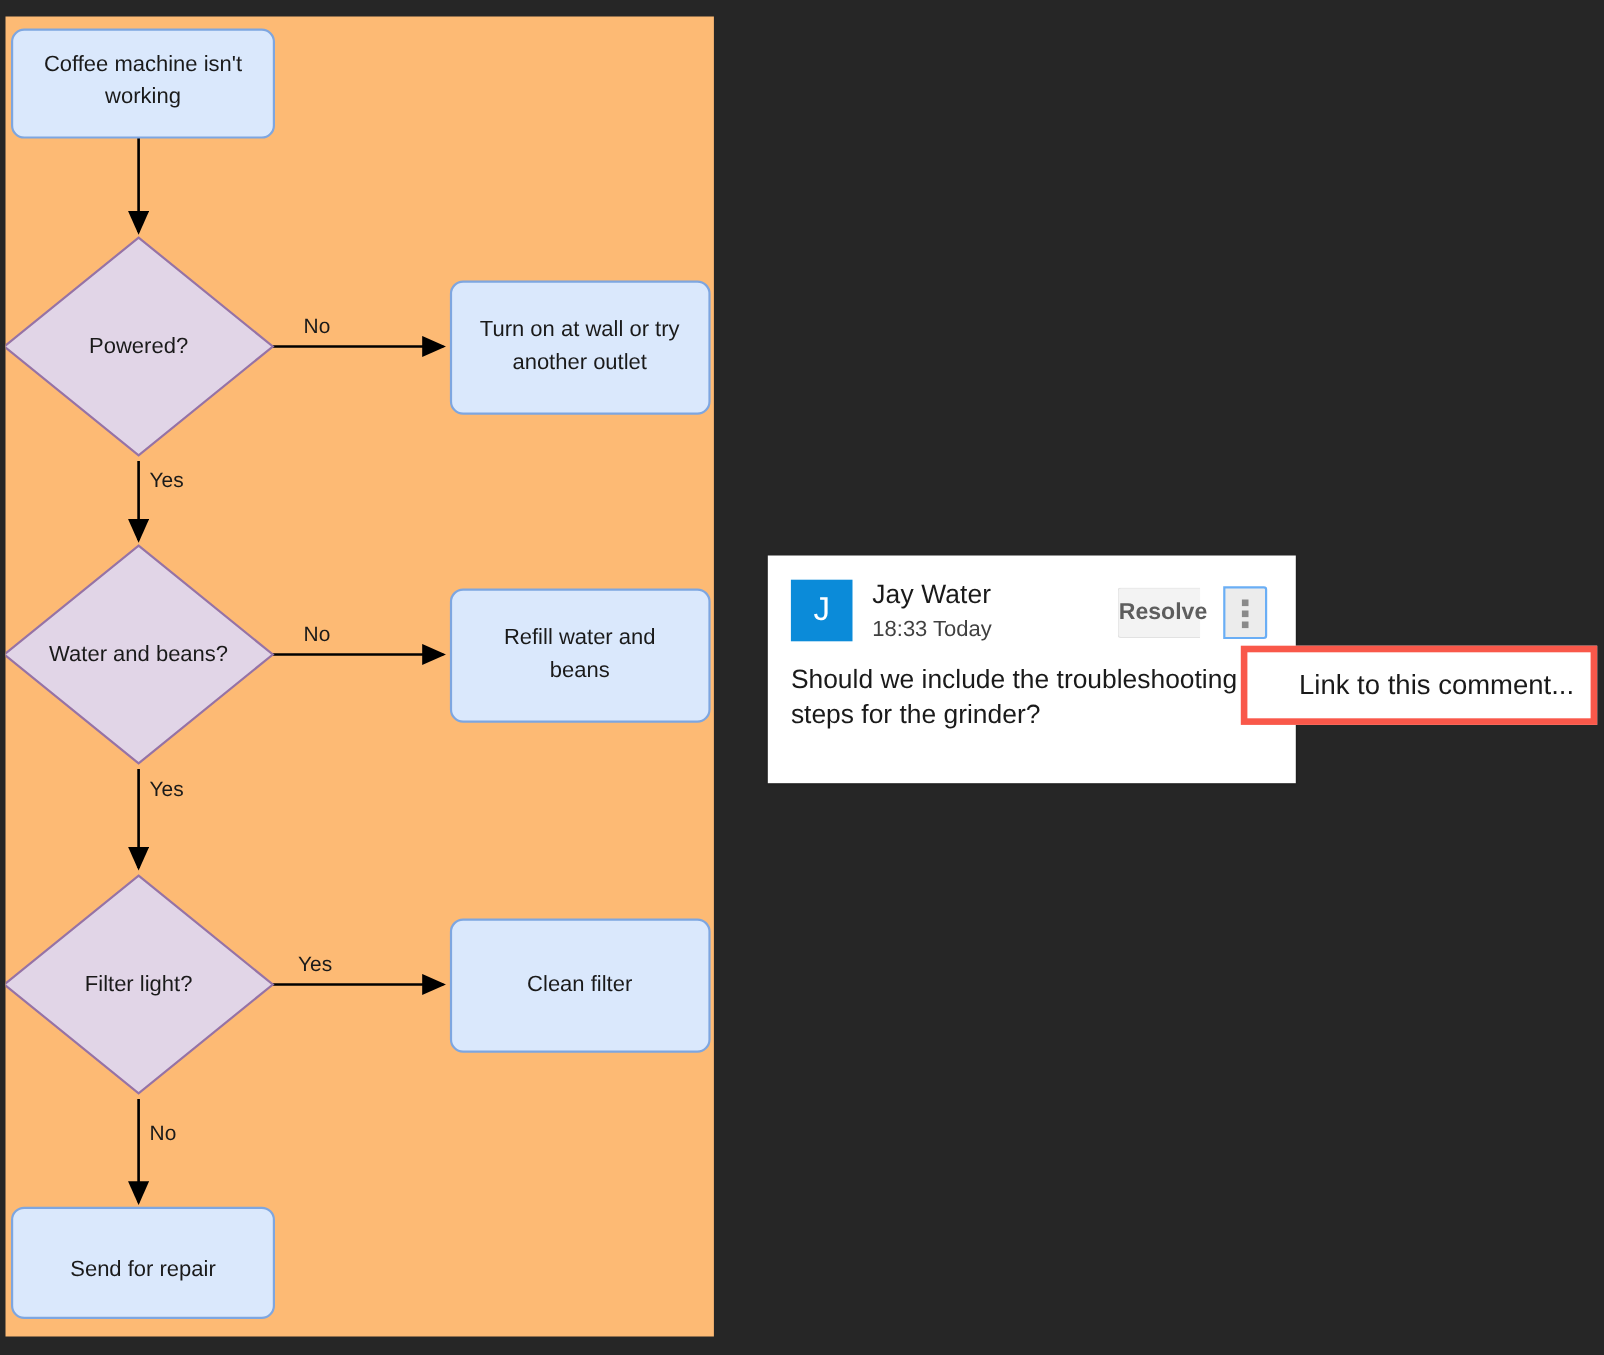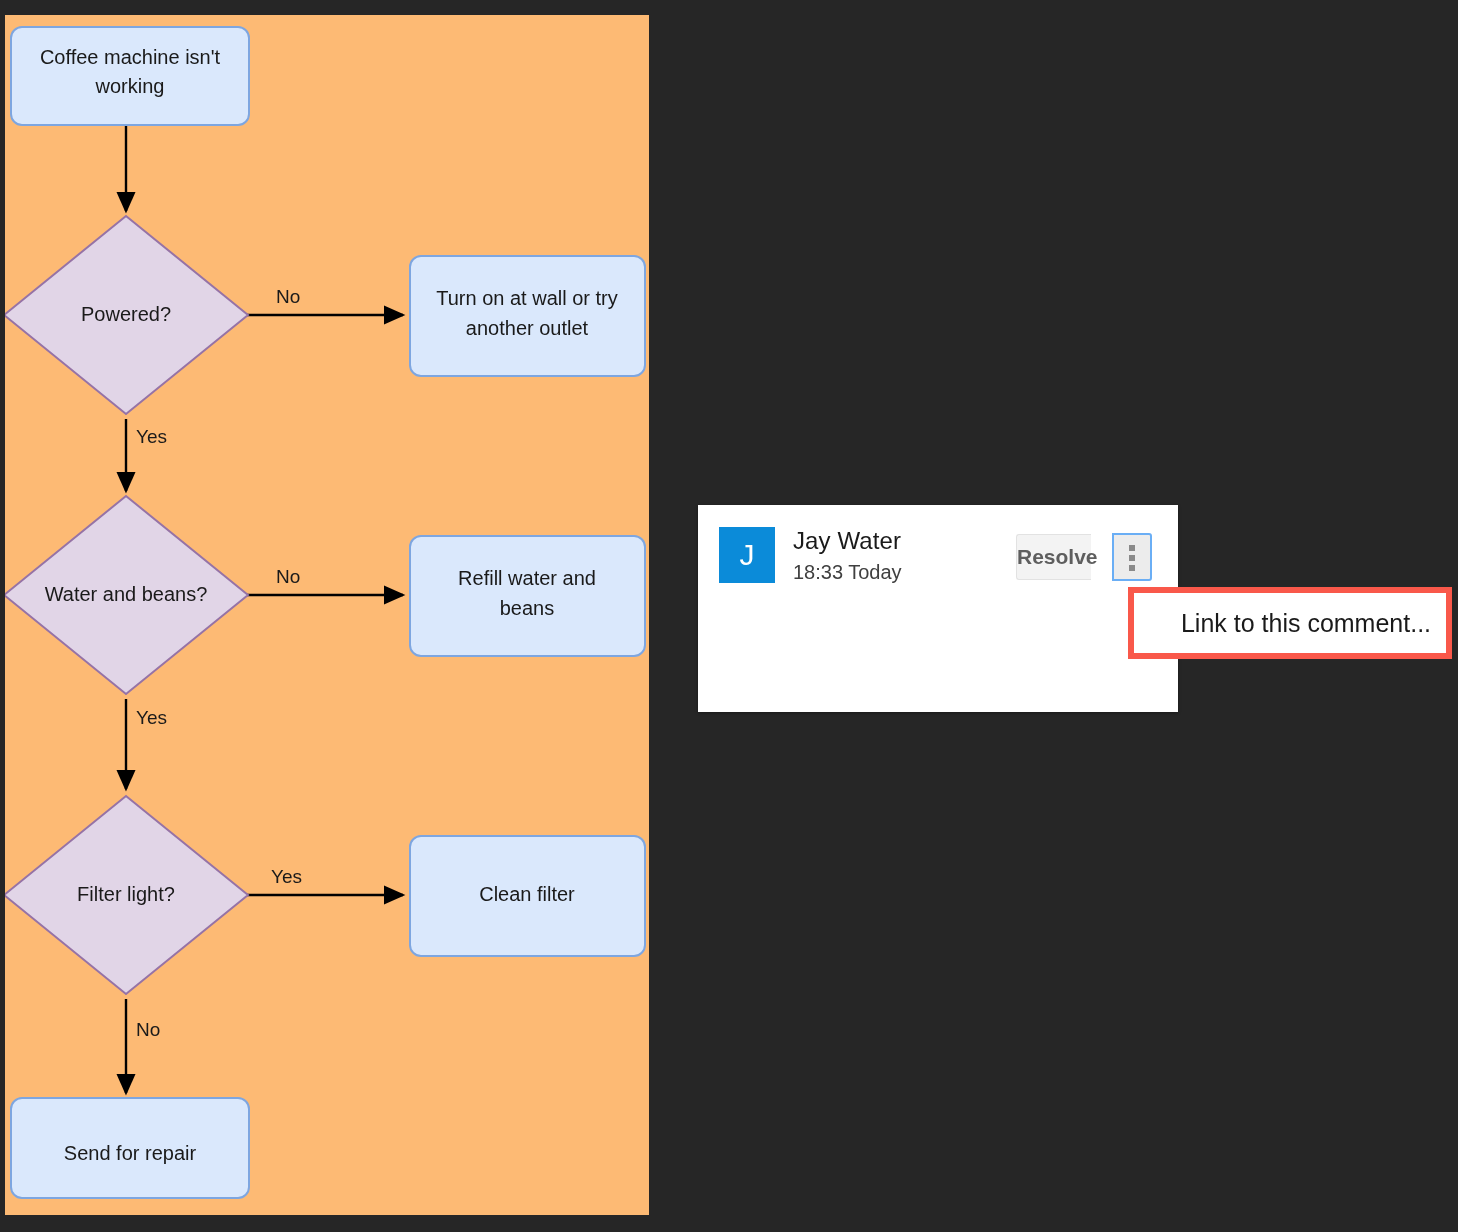--- a/index.html
+++ b/index.html
@@ -244,17 +244,18 @@
     <div id="comment-avatar">J</div>
     <div id="comment-author">Jay Water</div>
     <div id="comment-time">18:33 Today</div>
     <div id="resolve-button">Resolve</div>
     <div id="comment-menu-button">
       <span class="dot d1"></span>
       <span class="dot d2"></span>
       <span class="dot d3"></span>
     </div>
   </div>
+  <div id="comment-body">Should we include the troubleshooting steps for the grinder?</div>
 </div>
 
 <div id="link-comment-menuitem">
   <div id="link-comment-label">Link to this comment...</div>
 </div>
 
 </body></html>

